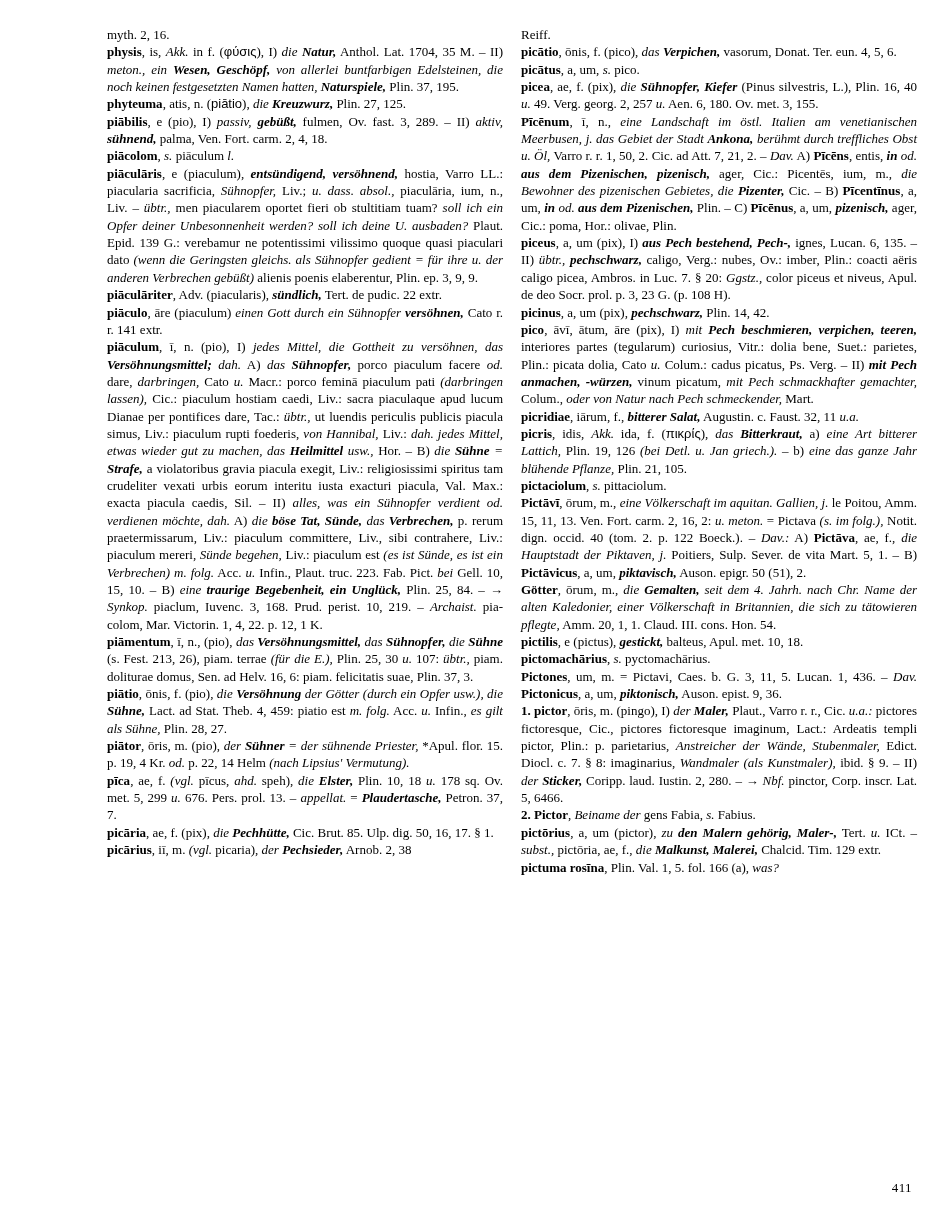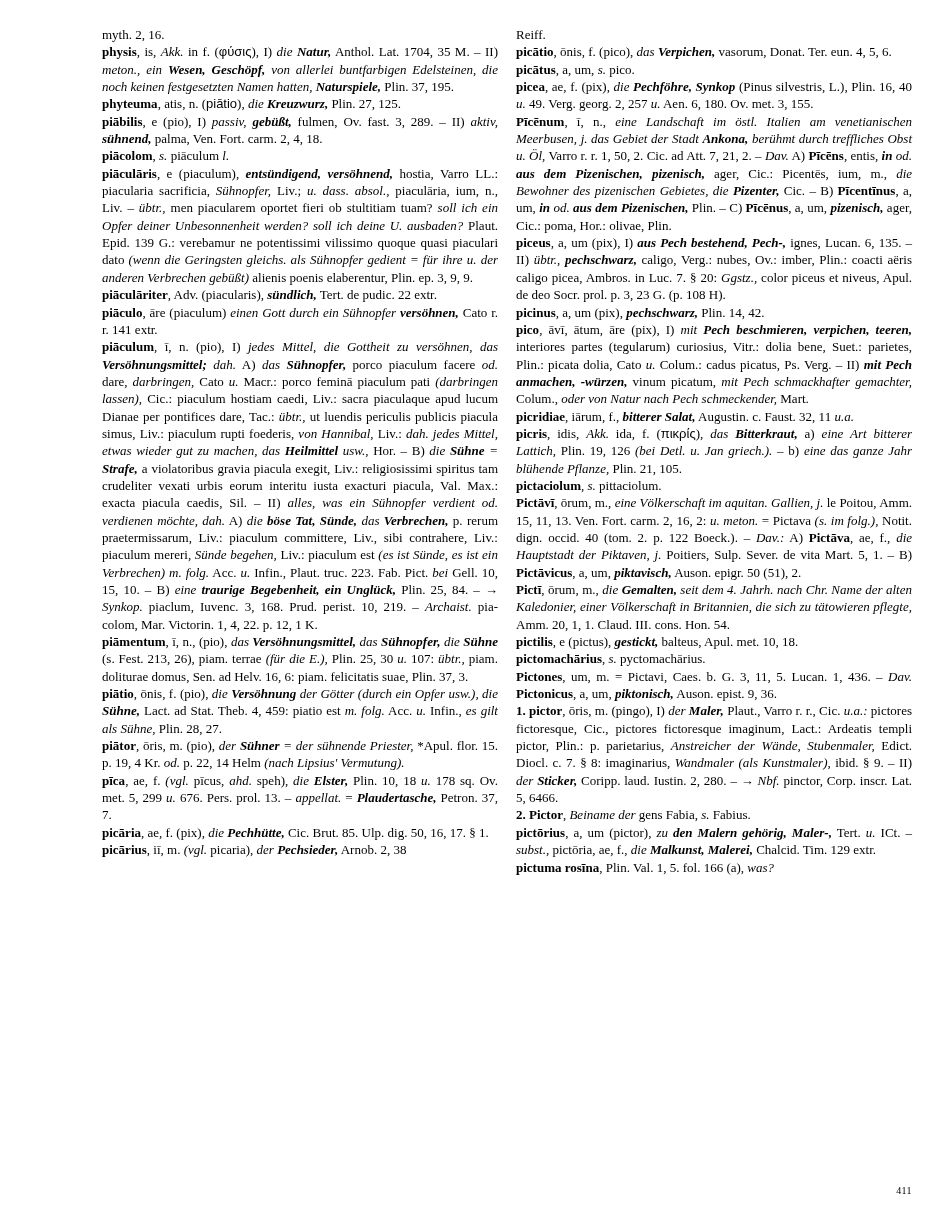--- a/index.html
+++ b/index.html
@@ -19,21 +19,20 @@
     width: 935px;
     height: 1210px;
     box-sizing: border-box;
     padding: 26px 23px 0 107px;
   }
   .columns {
     display: flex;
     flex-direction: row;
     gap: 18px;
     align-items: flex-start;
-    justify-content: flex-end;
   }
   .column {
     width: 396px;
     flex: 0 0 396px;
   }
   .entry {
     font-size: 13.0px;
     line-height: 17.35px;
     text-align: justify;
     text-justify: inter-word;
@@ -60,21 +59,21 @@
     margin-top: 8px;
   }
   .gr {
     font-family: Liberation Sans, sans-serif;
     font-style: normal;
   }
   .pagenum {
     position: absolute;
     right: 23px;
     bottom: 14px;
-    font-size: 10px;
+    font-size: 13px;
     font-family: "Liberation Serif", "DejaVu Serif", serif;
     letter-spacing: 0.4px;
   }
 </style>
 </head>
 <body>
 
 <div class="page">
 
   <div class="columns">
@@ -94,30 +93,30 @@
         <p class="entry"><b>piātor</b>, ōris, m. (pio), <i>der <span class="bi">Sühner</span> = der sühnende Priester,</i> *Apul. flor. 15. p. 19, 4 Kr. <i>od.</i> p. 22, 14 Helm <i>(nach Lipsius' Vermutung).</i></p>
         <p class="entry"><b>pīca</b>, ae, f. <i>(vgl.</i> pīcus, <i>ahd.</i> speh), <i>die <span class="bi">Elster,</span></i> Plin. 10, 18 <i>u.</i> 178 sq. Ov. met. 5, 299 <i>u.</i> 676. Pers. prol. 13. – <i>appellat.</i> = <span class="bi">Plaudertasche,</span> Petron. 37, 7.</p>
         <p class="entry"><b>picāria</b>, ae, f. (pix), <i>die <span class="bi">Pechhütte,</span></i> Cic. Brut. 85. Ulp. dig. 50, 16, 17. § 1.</p>
         <p class="entry"><b>picārius</b>, iī, m. <i>(vgl.</i> picaria), <i>der <span class="bi">Pechsieder,</span></i> Arnob. 2, 38</p>
       </div>
 
     <div class="column" id="col-right">
         <p class="entry">Reiff.</p>
         <p class="entry"><b>picātio</b>, ōnis, f. (pico), <i>das <span class="bi">Verpichen,</span></i> vasorum, Donat. Ter. eun. 4, 5, 6.</p>
         <p class="entry"><b>picātus</b>, a, um, <i>s.</i> pico.</p>
-        <p class="entry"><b>picea</b>, ae, f. (pix), <i>die <span class="bi">Pechföhre, Synkop</span></i> (Pinus silvestris, L.), Plin. 16, 40 <i>u.</i> 49. Verg. georg. 2, 257 <i>u.</i> Aen. 6, 180. Ov. met. 3, 155.</p>
+        <p class="entry"><b>picea</b>, ae, f. (pix), <i>die <span class="bi">Sühnopfer, Kiefer</span></i> (Pinus silvestris, L.), Plin. 16, 40 <i>u.</i> 49. Verg. georg. 2, 257 <i>u.</i> Aen. 6, 180. Ov. met. 3, 155.</p>
         <p class="entry"><b>Pīcēnum</b>, ī, n., <i>eine Landschaft im östl. Italien am venetiani­schen Meerbusen, j. das Gebiet der Stadt <span class="bi">Ankona,</span> berühmt durch treffliches Obst u. Öl,</i> Varro r. r. 1, 50, 2. Cic. ad Att. 7, 21, 2. – <i>Dav.</i> A) <b>Pīcēns</b>, entis, <span class="bi">in</span> <i>od.</i> <span class="bi">aus dem Pizenischen, pizenisch,</span> ager, Cic.: Picentēs, ium, m., <i>die Bewohner des pi­zenischen Gebietes, die <span class="bi">Pizenter,</span></i> Cic. – B) <b>Pīcentīnus</b>, a, um, <span class="bi">in</span> <i>od.</i> <span class="bi">aus dem Pizenischen,</span> Plin. – C) <b>Pīcēnus</b>, a, um, <span class="bi">pi­zenisch,</span> ager, Cic.: poma, Hor.: olivae, Plin.</p>
         <p class="entry"><b>piceus</b>, a, um (pix), I) <span class="bi">aus Pech bestehend, Pech-,</span> ignes, Lu­can. 6, 135. – II) <i>übtr.,</i> <span class="bi">pechschwarz,</span> caligo, Verg.: nubes, Ov.: imber, Plin.: coacti aëris caligo picea, Ambros. in Luc. 7. § 20: <i>Ggstz.,</i> color piceus et niveus, Apul. de deo Socr. prol. p. 3, 23 G. (p. 108 H).</p>
         <p class="entry"><b>picinus</b>, a, um (pix), <span class="bi">pechschwarz,</span> Plin. 14, 42.</p>
         <p class="entry"><b>pico</b>, āvī, ātum, āre (pix), I) <i>mit <span class="bi">Pech beschmieren, verpichen, teeren,</span></i> interiores partes (tegularum) curiosius, Vitr.: dolia bene, Suet.: parietes, Plin.: picata dolia, Cato <i>u.</i> Colum.: cadus pica­tus, Ps. Verg. – II) <span class="bi">mit Pech anmachen, -würzen,</span> vinum pica­tum, <i>mit Pech schmackhafter gemachter,</i> Colum., <i>oder von Natur nach Pech schmeckender,</i> Mart.</p>
         <p class="entry"><b>picridiae</b>, iārum, f., <span class="bi">bitterer Salat,</span> Augustin. c. Faust. 32, 11 <i>u.a.</i></p>
         <p class="entry"><b>picris</b>, idis, <i>Akk.</i> ida, f. (<span class="gr">πικρίς</span>), <i>das <span class="bi">Bitterkraut,</span></i> a) <i>eine Art bitterer Lattich,</i> Plin. 19, 126 <i>(bei Detl. u. Jan griech.).</i> – b) <i>eine das ganze Jahr blühende Pflanze,</i> Plin. 21, 105.</p>
         <p class="entry"><b>pictaciolum</b>, <i>s.</i> pittaciolum.</p>
         <p class="entry"><b>Pictāvī</b>, ōrum, m., <i>eine Völkerschaft im aquitan. Gallien, j.</i> le Poitou, Amm. 15, 11, 13. Ven. Fort. carm. 2, 16, 2: <i>u. meton.</i> = Pictava <i>(s. im folg.),</i> Notit. dign. occid. 40 (tom. 2. p. 122 Boeck.). – <i>Dav.:</i> A) <b>Pictāva</b>, ae, f., <i>die Hauptstadt der Pikta­ven, j.</i> Poitiers, Sulp. Sever. de vita Mart. 5, 1. – B) <b>Pictāvicus</b>, a, um, <span class="bi">piktavisch,</span> Auson. epigr. 50 (51), 2.</p>
-        <p class="entry"><b>Pictī</b>, ōrum, m., <i>die <span class="bi">Gemalten,</span> seit dem 4. Jahrh. nach Chr. Name der alten Kaledonier, einer Völkerschaft in Britannien, die sich zu tätowieren pflegte,</i> Amm. 20, 1, 1. Claud. III. cons. Hon. 54.</p>
+        <p class="entry"><b>Götter</b>, ōrum, m., <i>die <span class="bi">Gemalten,</span> seit dem 4. Jahrh. nach Chr. Name der alten Kaledonier, einer Völkerschaft in Britannien, die sich zu tätowieren pflegte,</i> Amm. 20, 1, 1. Claud. III. cons. Hon. 54.</p>
         <p class="entry"><b>pictilis</b>, e (pictus), <span class="bi">gestickt,</span> balteus, Apul. met. 10, 18.</p>
         <p class="entry"><b>pictomachārius</b>, <i>s.</i> pyctomachārius.</p>
         <p class="entry"><b>Pictones</b>, um, m. = Pictavi, Caes. b. G. 3, 11, 5. Lucan. 1, 436. – <i>Dav.</i> <b>Pictonicus</b>, a, um, <span class="bi">piktonisch,</span> Auson. epist. 9, 36.</p>
         <p class="entry"><b>1. pictor</b>, ōris, m. (pingo), I) <i>der <span class="bi">Maler,</span></i> Plaut., Varro r. r., Cic. <i>u.a.:</i> pictores fictoresque, Cic., pictores fictoresque ima­ginum, Lact.: Ardeatis templi pictor, Plin.: p. parietarius, <i>An­streicher der Wände, Stubenmaler,</i> Edict. Diocl. c. 7. § 8: imaginarius, <i>Wandmaler (als Kunstmaler),</i> ibid. § 9. – II) <i>der <span class="bi">Sticker,</span></i> Coripp. laud. Iustin. 2, 280. – → <i>Nbf.</i> pinctor, Corp. inscr. Lat. 5, 6466.</p>
         <p class="entry"><b>2. Pictor</b>, <i>Beiname der</i> gens Fabia, <i>s.</i> Fabius.</p>
         <p class="entry"><b>pictōrius</b>, a, um (pictor), <i>zu <span class="bi">den Malern gehörig, Maler-,</span></i> Tert. <i>u.</i> ICt. – <i>subst.,</i> pictōria, ae, f., <i>die <span class="bi">Malkunst, Malerei,</span></i> Chalcid. Tim. 129 extr.</p>
         <p class="entry"><b>pictuma rosīna</b>, Plin. Val. 1, 5. fol. 166 (a), <i>was?</i></p>
       </div>
 
   </div>

